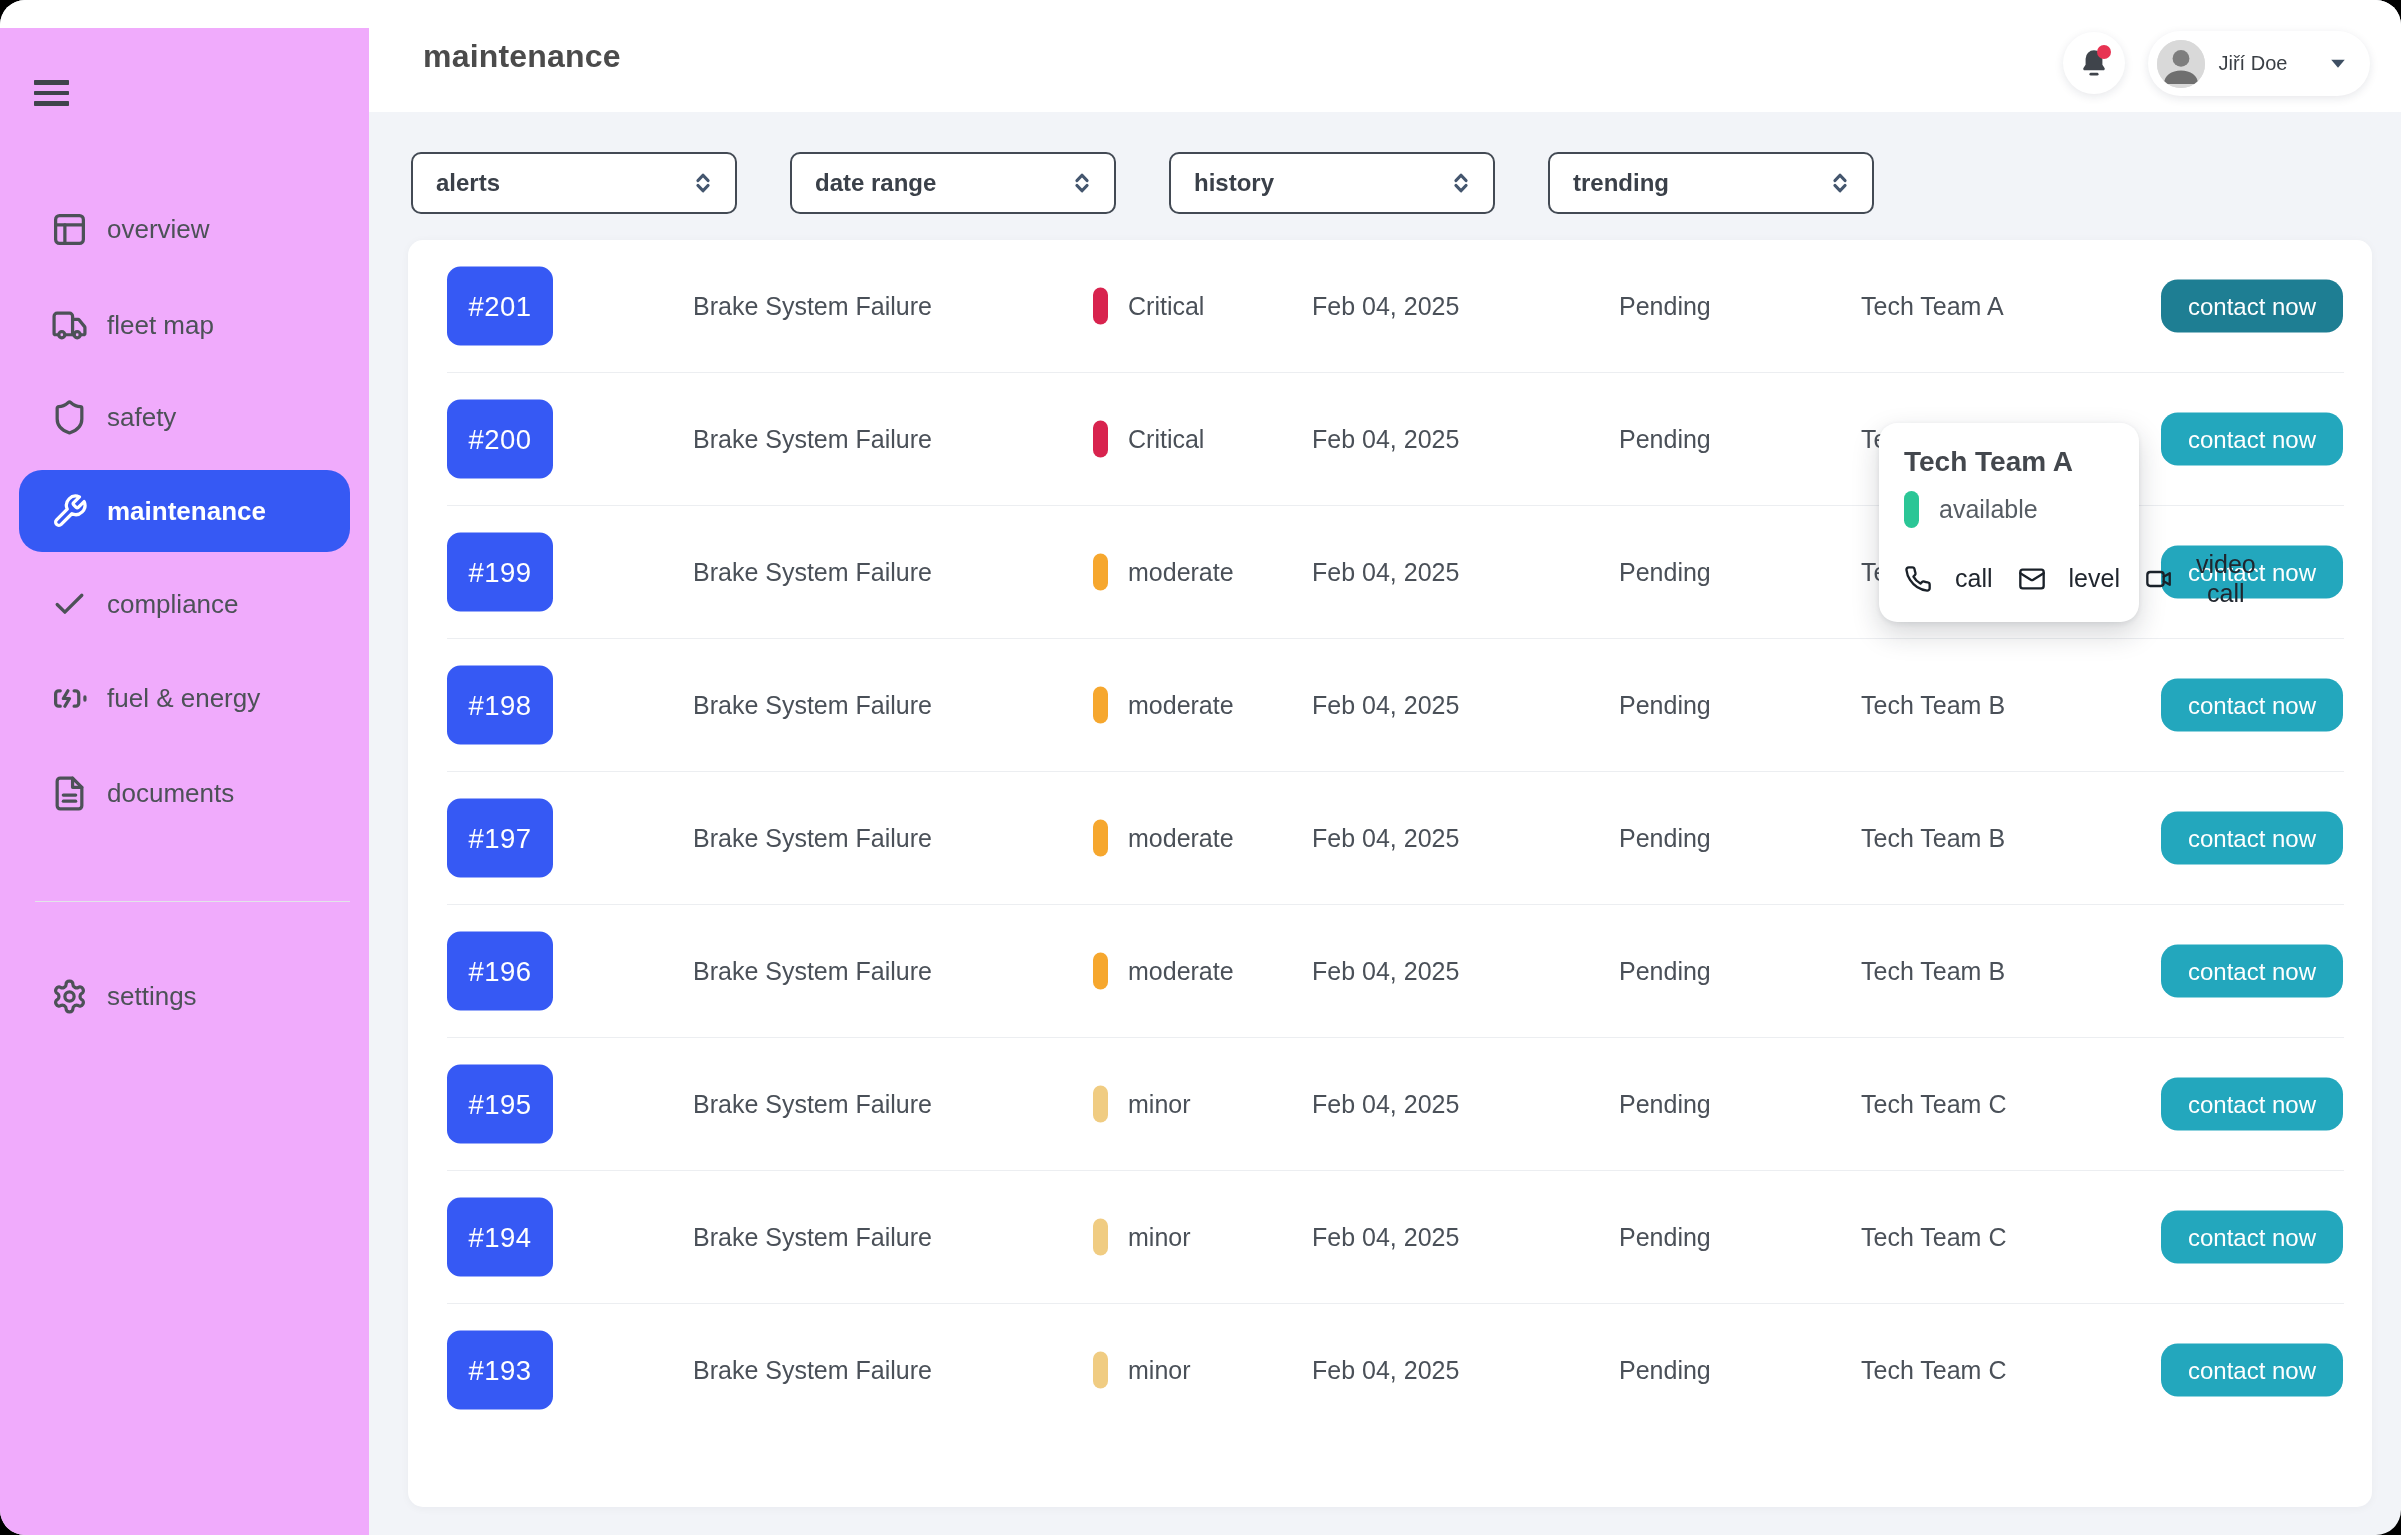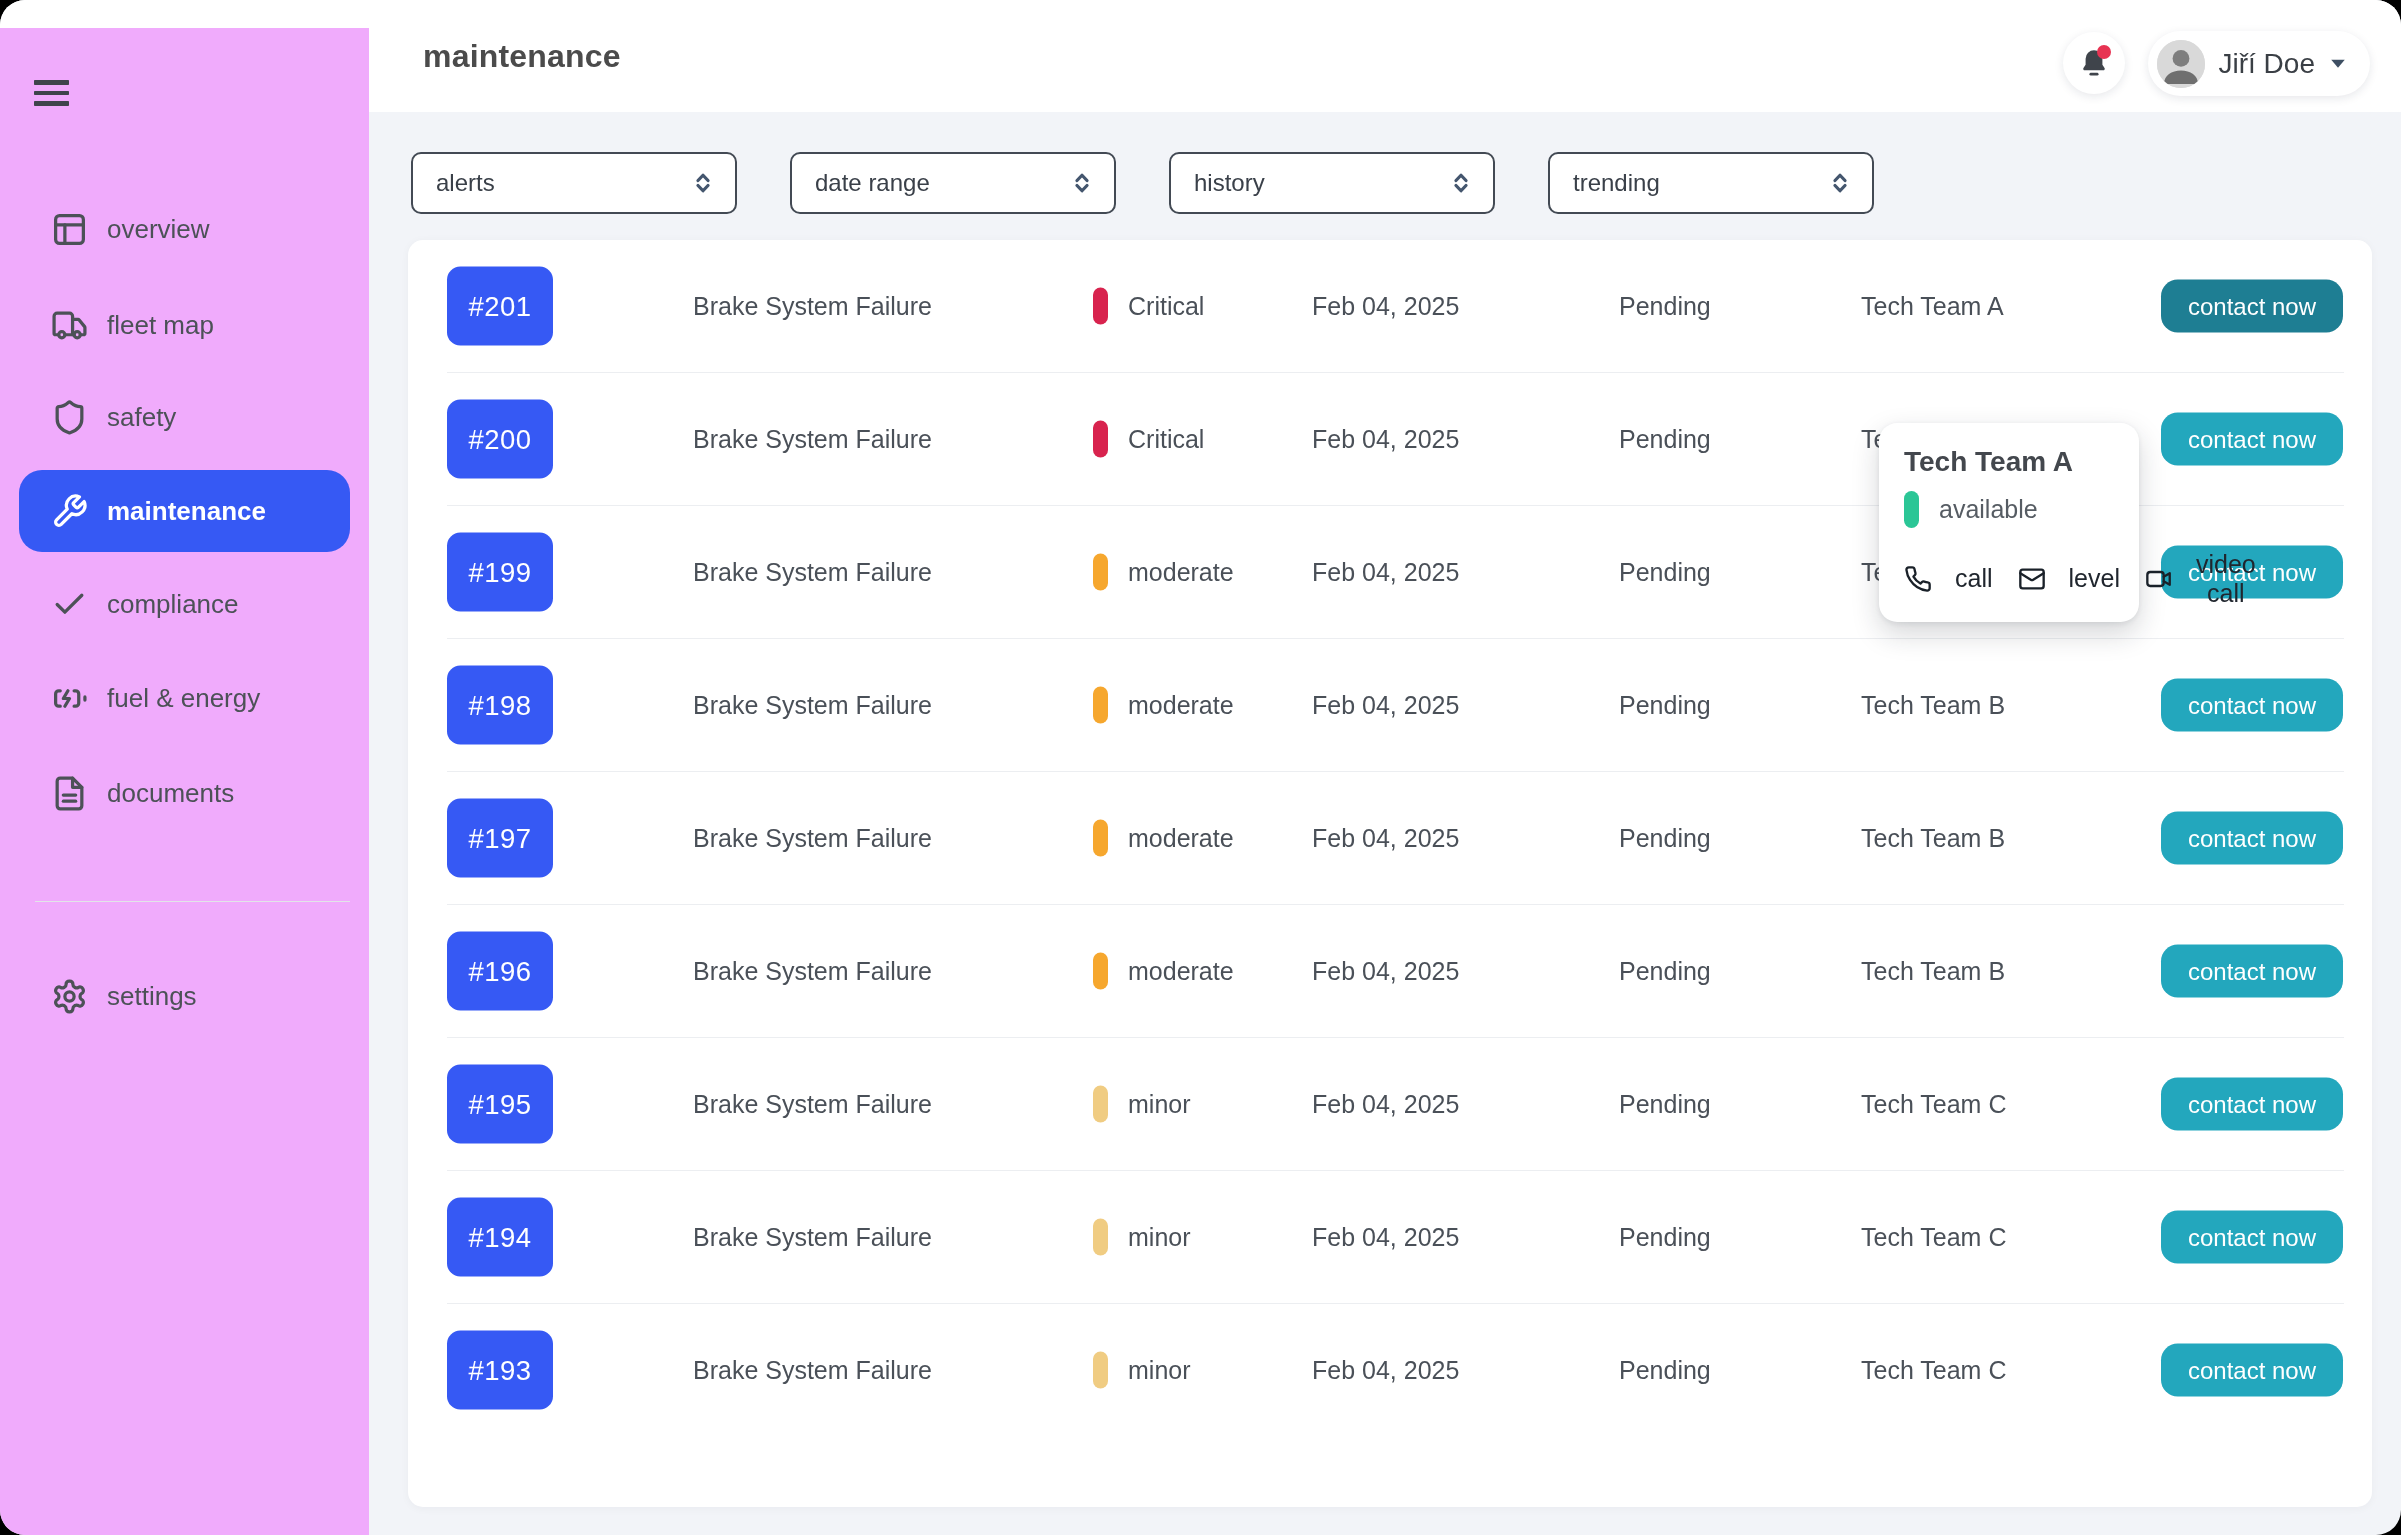--- a/index.html
+++ b/index.html
@@ -11,36 +11,36 @@
   .hamburger{position:absolute;left:46px;top:33px;width:50px;height:47px;background:none;border:none;cursor:pointer;padding:6.7px;}
   .hamburger i{display:block;width:35px;height:4.6px;background:#3F444B;border-radius:0.8px;margin:5.8px 0;}
   .page-title{position:absolute;left:423px;top:0;height:112px;display:flex;align-items:center;
     font-size:32px;font-weight:bold;color:#4B4B4B;letter-spacing:0.2px;}
   .bell-btn{position:absolute;left:2063px;top:32px;width:62px;height:62px;border-radius:50%;background:#fff;
     border:none;box-shadow:0 2.5px 10px rgba(20,30,60,.10);display:flex;align-items:center;justify-content:center;cursor:pointer;}
   .bell-dot{position:absolute;right:14px;top:13.3px;width:14px;height:14px;border-radius:50%;background:#E73352;}
   .user-pill{position:absolute;left:2148px;top:31px;width:222px;height:65px;border-radius:33px;background:#fff;
     border:none;box-shadow:0 2.5px 10px rgba(20,30,60,.10);display:flex;align-items:center;padding:0 16.7px 0 9.2px;cursor:pointer;box-sizing:border-box;}
   .avatar{width:48px;height:48px;border-radius:50%;background:#DCDCDC;overflow:hidden;flex:0 0 auto;}
-  .user-name{margin-left:13.3px;font-size:28px;color:#3A3F45;white-space:nowrap;}
+  .user-name{margin-left:13.3px;font-size:20px;color:#3A3F45;white-space:nowrap;}
   .caret{margin-left:auto;flex:0 0 auto;}
 
   
   .sidebar{position:absolute;left:0;top:0;width:369px;height:1535px;background:#f0abfc;z-index:4;margin-top:28px;}
   .nav-item{position:absolute;left:19px;width:331px;height:82px;display:flex;align-items:center;
     padding-left:32px;box-sizing:border-box;border-radius:23px;background:transparent;border:none;cursor:pointer;}
   .nav-item .lbl{margin-left:19px;font-size:26px;color:#4C5157;}
   .nav-item svg{stroke:#4C5157;}
   .nav-item.active{background:#3659F4;}
   .nav-item.active .lbl{color:#fff;font-weight:bold;}
   .nav-item.active svg{stroke:#fff;}
   .side-divider{position:absolute;left:35px;top:873px;width:315px;height:0;border-top:1.7px solid #E2E4E8;}
 
   
-  .filters{position:absolute;left:411px;top:152px;display:flex;gap:53px;z-index:1;}
+  .filters{position:absolute;left:411px;top:152px;display:flex;gap:53px;z-index:1;font-weight:bold;}
   .select-box{width:326px;height:62px;box-sizing:border-box;background:#fff;border:2.1px solid #434A54;border-radius:10px;
     display:flex;align-items:center;justify-content:space-between;padding:0 16.7px 0 23px;cursor:pointer;}
   .select-box .sel-lbl{font-size:24px;color:#3A4049;}
 
   
   .card{position:absolute;left:408px;top:240px;width:1964px;height:1267px;background:#fff;border-radius:15px;
     box-shadow:0 1.7px 8.3px rgba(16,24,40,.04);overflow:hidden;z-index:2;}
   .card-inner{position:absolute;left:39px;top:0;width:1897px;}
   .thead{position:relative;height:131px;border-bottom:1.7px solid #DBDEE3;}
   .thead span{position:absolute;top:50%;transform:translateY(-50%);font-size:25px;font-weight:600;color:#3A3F45;white-space:nowrap;}

